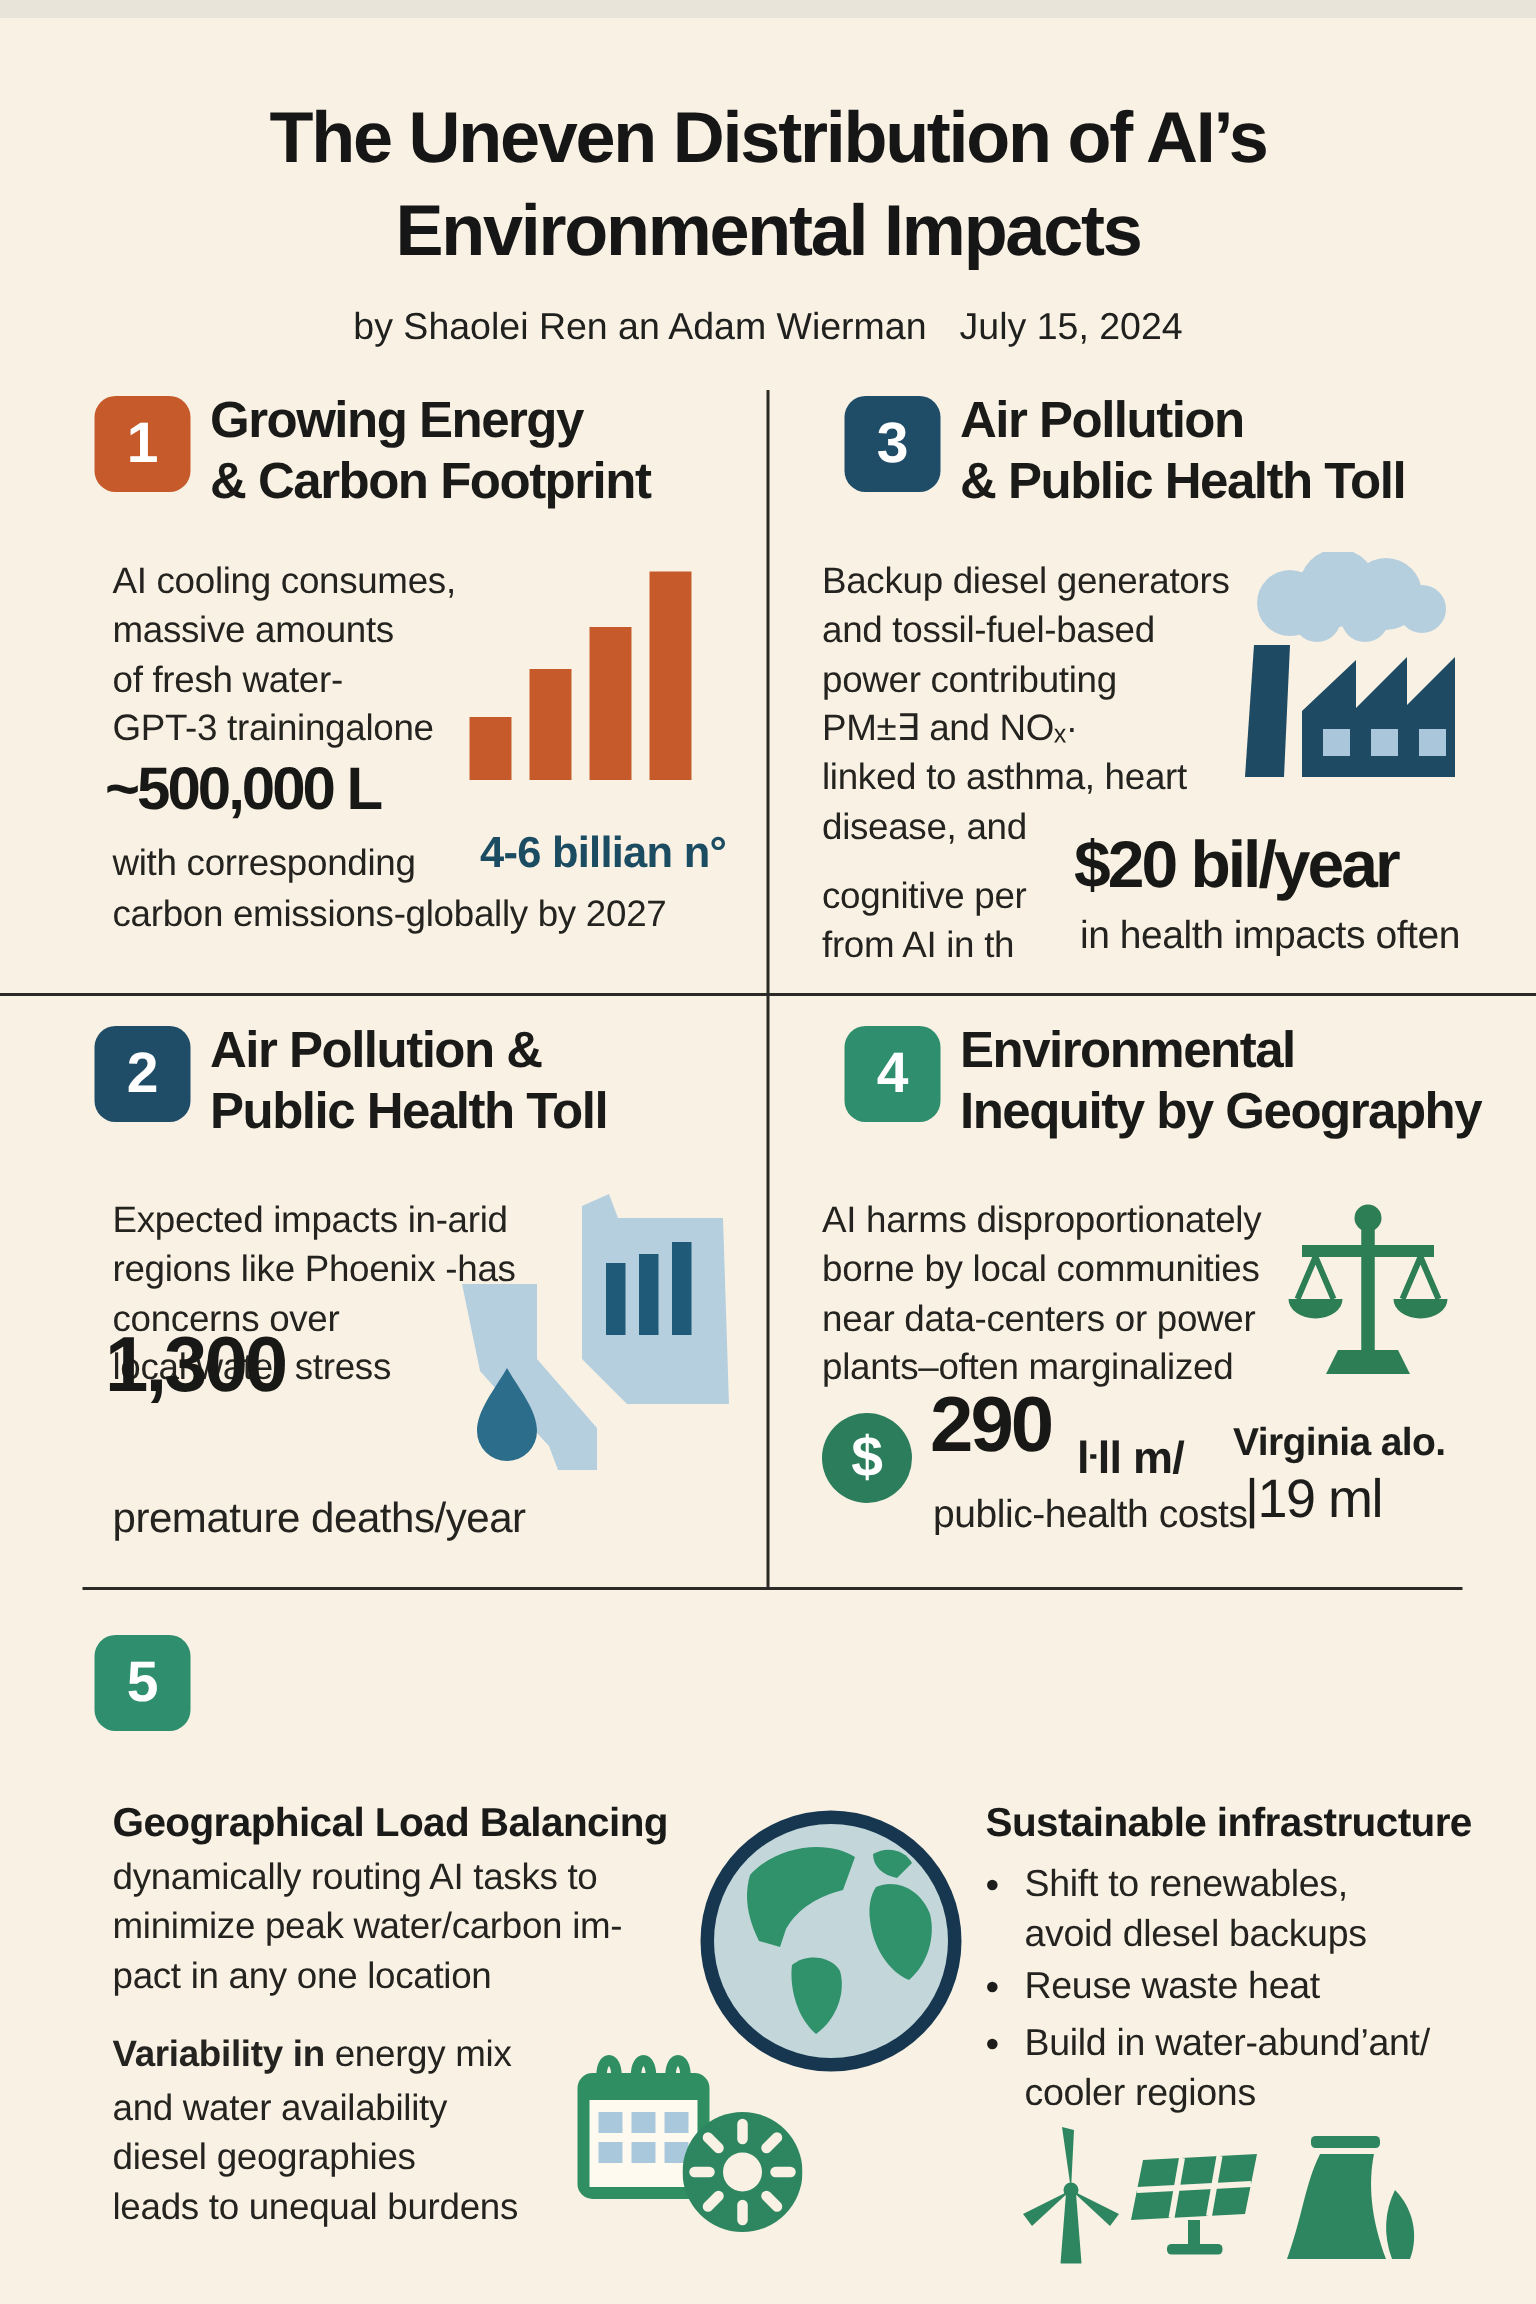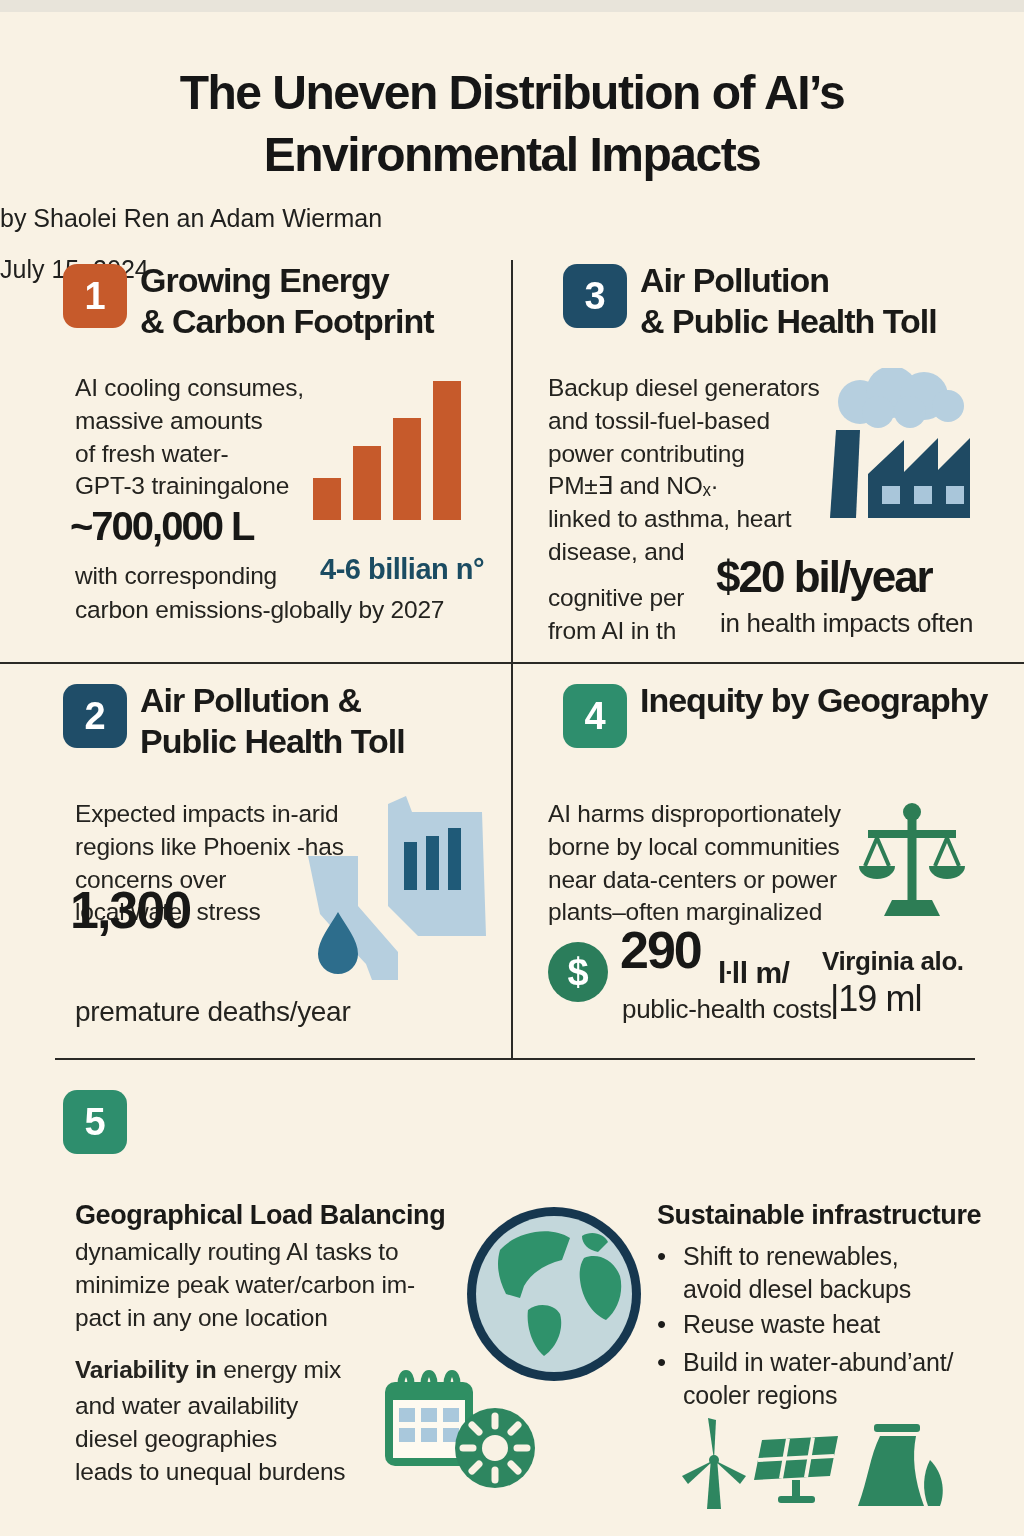--- a/index.html
+++ b/index.html
@@ -2,21 +2,21 @@
 <html><head>
 <meta charset="utf-8">
 <style>
   html,body{margin:0;padding:0;}
   body{font-family:"Liberation Sans","DejaVu Sans",sans-serif;background:#e8e4da;}
   .poster{position:relative;width:1024px;height:1536px;background:#f9f2e4;overflow:hidden;color:#1d1d1b;margin:12px auto;}
   .abs{position:absolute;}
   .pre{white-space:pre-line;}
   .center{text-align:center;}
   .title{font-size:48px;font-weight:bold;letter-spacing:-1.5px;line-height:1.3;color:#161616;}
-  .byline{font-size:25px;color:#20201e;display:flex;justify-content:center;gap:22px;flex-direction:column;}
+  .byline{font-size:25px;color:#20201e;display:flex;justify-content:center;gap:22px;}
   .sec-title{font-size:34px;font-weight:bold;letter-spacing:-1px;line-height:1.22;color:#1a1a18;}
   .body-text{font-size:24.5px;line-height:1.34;letter-spacing:-0.2px;color:#24231f;}
   .badge{width:64px;height:64px;border-radius:14px;display:flex;align-items:center;justify-content:center;color:#fff;font-size:38px;font-weight:bold;}
   .badge-orange{background:#c65a2b;}
   .badge-blue{background:#1f4d68;}
   .badge-green{background:#2e8e6d;}
   .stat{font-weight:bold;letter-spacing:-2px;color:#181816;}
   .caption{font-size:26px;letter-spacing:-0.3px;color:#24231f;}
   .highlight{font-size:29px;font-weight:bold;color:#1b4c62;letter-spacing:-0.5px;}
   .hline{position:absolute;height:2px;background:#2b2a26;}
@@ -57,21 +57,21 @@
   <div class="abs body-text pre" style="left:75px;top:360px;">AI cooling consumes,
 massive amounts
 of fresh water-
 GPT-3 trainingalone</div>
   <div class="abs bars" style="left:313px;top:368px;width:148px;height:140px;">
       <div class="bar" style="height: 30%;"></div>
       <div class="bar" style="height: 53%;"></div>
       <div class="bar" style="height: 73%;"></div>
       <div class="bar" style="height: 99%;"></div>
     </div>
-  <div class="abs stat" style="left:70px;top:492px;font-size:40px;">~700,000 L</div>
+  <div class="abs stat" style="left:70px;top:492px;font-size:40px;">~500,000 L</div>
   <div class="abs body-text" style="left:75px;top:548px;">with corresponding</div>
   <div class="abs highlight" style="left:320px;top:541px;">4-6 billian n°</div>
   <div class="abs body-text" style="left:75px;top:582px;">carbon emissions-globally by 2027</div>
 
   <div class="abs badge badge-blue" style="left:563px;top:252px;">
     <span>3</span>
   </div>
   <div class="abs sec-title" style="left:640px;top:248px;">
     <div>Air Pollution</div>
     <div>&amp; Public Health Toll</div>
@@ -131,20 +131,21 @@
         <rect x="126" y="42" width="13" height="54"></rect>
         <rect x="148" y="34" width="13" height="62"></rect>
     </g>
     <path d="M38,118 C46,132 58,146 58,160 A20,20 0 1 1 18,160 C18,146 30,132 38,118 Z" fill="#2d6d8c"></path>
   </svg>
 
   <div class="abs badge badge-green" style="left:563px;top:672px;">
     <span>4</span>
   </div>
   <div class="abs sec-title" style="left:640px;top:668px;">
+    <div>Environmental</div>
     <div>Inequity by Geography</div>
   </div>
   <div class="abs body-text pre" style="left:548px;top:786px;">AI harms disproportionately
 borne by local communities
 near data-centers or power
 plants–often marginalized</div>
 
   <svg class="abs" style="left:858px;top:790px;" width="108" height="122" viewBox="0 0 108 122">
     <g fill="#2d7d55" stroke="#2d7d55">
       <circle cx="54" cy="10" r="9" stroke="none"></circle>

